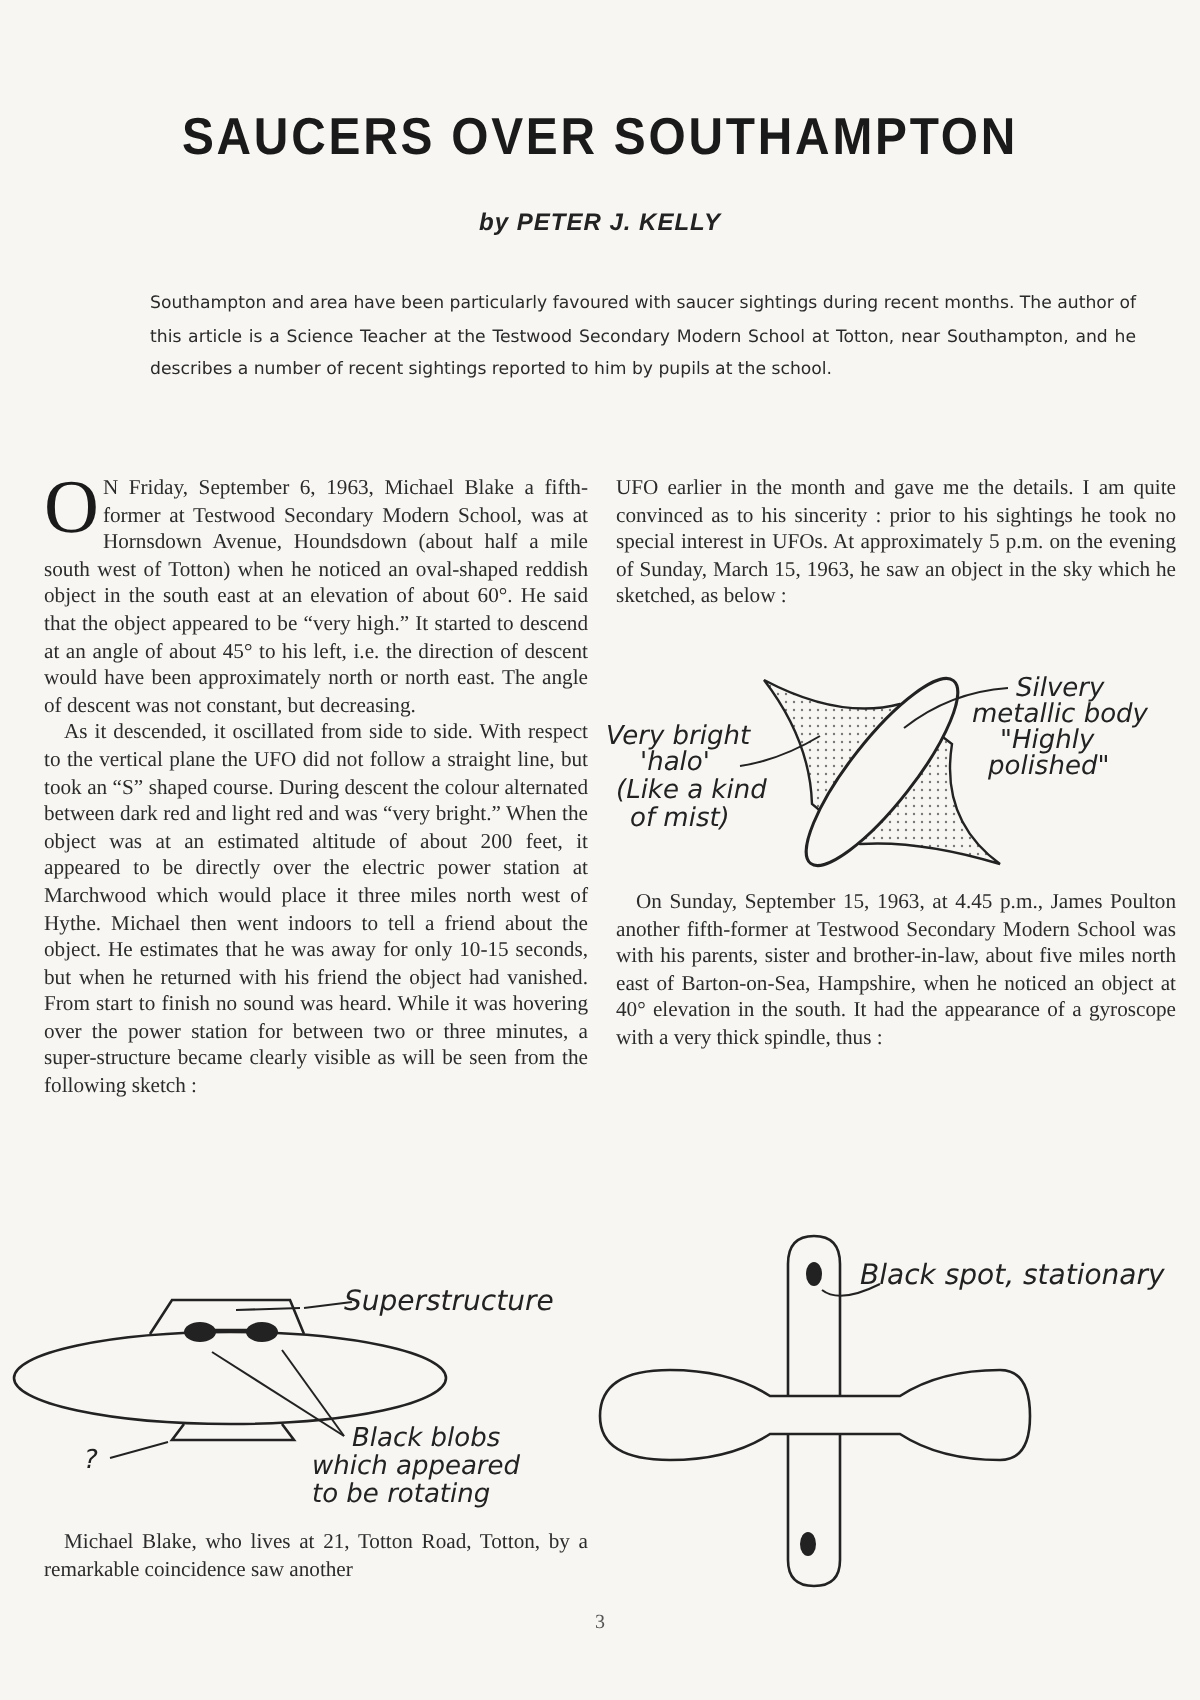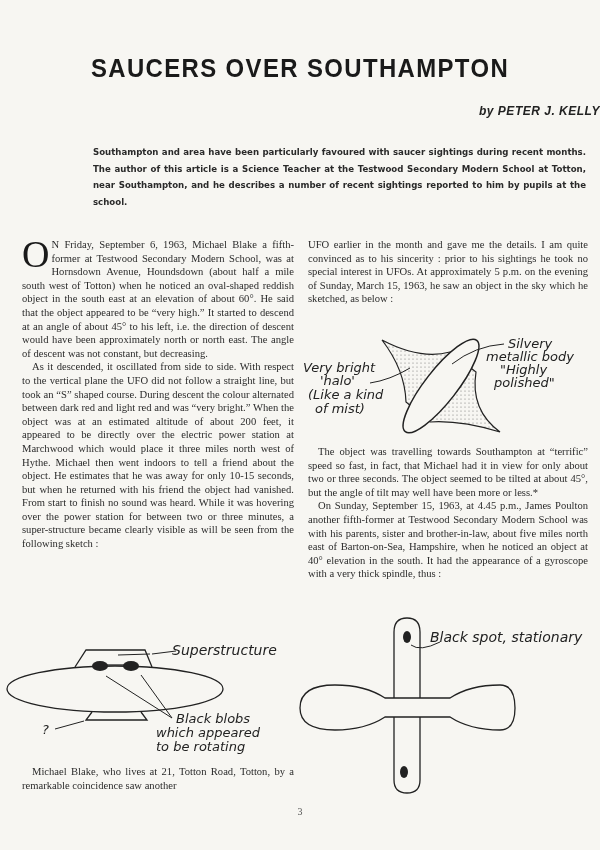--- a/index.html
+++ b/index.html
@@ -13,29 +13,29 @@
     .title {
       position: absolute; left: 0; top: 53px; width: 600px;
       text-align: center;
       font-family: "Liberation Sans", sans-serif;
       font-weight: bold; font-size: 26px; letter-spacing: 1.5px;
       color: #1a1a1a;
       transform: scaleX(0.92);
     }
     .byline {
       position: absolute; left: 0; top: 104px; width: 600px;
-      text-align: right;
+      text-align: center;
       font-family: "Liberation Sans", sans-serif;
       font-weight: bold; font-style: italic; font-size: 12px; letter-spacing: 0.5px;
       color: #222;
     }
     .intro {
-      position: absolute; left: 93px; top: 144px; width: 292px;
+      position: absolute; left: 75px; top: 144px; width: 292px;
       font-family: "DejaVu Sans", sans-serif;
-      font-weight: bold; font-size: 8.6px; line-height: 16.5px;
+      font-weight: normal; font-size: 8.6px; line-height: 16.5px;
       text-align: justify; color: #2a2a2a;
       width: 493px;
     }
     .col {
       position: absolute;
       font-size: 10.6px; line-height: 13.6px;
       text-align: justify; color: #2b2b2b;
     }
     .col p { margin: 0; text-indent: 10px; }
     .col p.first { text-indent: 0; }
@@ -111,21 +111,20 @@
   <text class="hand" x="20" y="55" font-size="13">'halo'</text>
   <text class="hand" x="8" y="69" font-size="13">(Like a kind</text>
   <text class="hand" x="15" y="83" font-size="13">of mist)</text>
   <text class="hand" x="208" y="18" font-size="13">Silvery</text>
   <text class="hand" x="186" y="31" font-size="13">metallic body</text>
   <text class="hand" x="200" y="44" font-size="13">"Highly</text>
   <text class="hand" x="194" y="57" font-size="13">polished"</text>
 </svg>
 
 <div class="col col-right2">
-  <p>The object was travelling towards Southampton at “terrific” speed so fast, in fact, that Michael had it in view for only about two or three seconds. The object seemed to be tilted at about 45°, but the angle of tilt may well have been more or less.*</p>
   <p>On Sunday, September 15, 1963, at 4.45 p.m., James Poulton another fifth-former at Testwood Secondary Modern School was with his parents, sister and brother-in-law, about five miles north east of Barton-on-Sea, Hampshire, when he noticed an object at 40° elevation in the south. It had the appearance of a gyroscope with a very thick spindle, thus :</p>
 </div>
 
 <svg class="sketch" style="left:290px;top:610px;" width="310" height="190" viewBox="0 0 310 190">
   <g fill="none" stroke="#222" stroke-width="1.3">
     <path d="M104 170 L104 22 Q104 8 117 8 Q130 8 130 22 L130 170 Q130 183 117 183 Q104 183 104 170 Z"></path>
     <path d="M45 75 Q75 75 95 88 L160 88 Q180 75 210 75 Q225 75 225 98 Q225 120 210 120 Q180 120 160 107 L95 107 Q75 120 45 120 Q10 120 10 98 Q10 75 45 75 Z" fill="#f7f6f2"></path>
     <path d="M121 35 Q130 42 150 32" stroke-width="1"></path>
   </g>
   <ellipse cx="117" cy="27" rx="4" ry="6" fill="#222"></ellipse>

